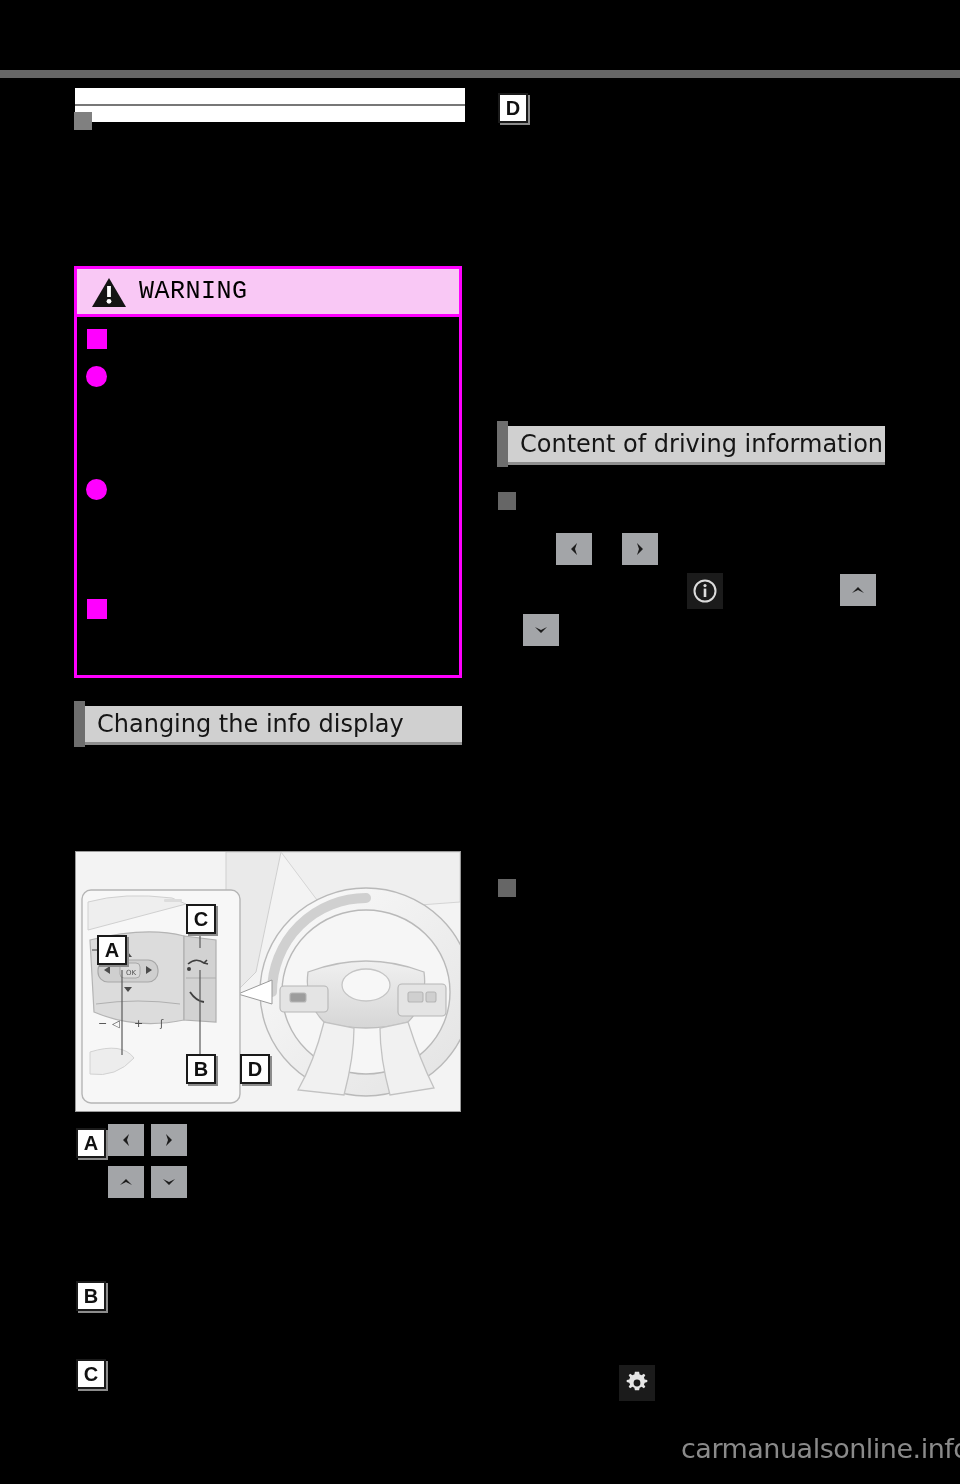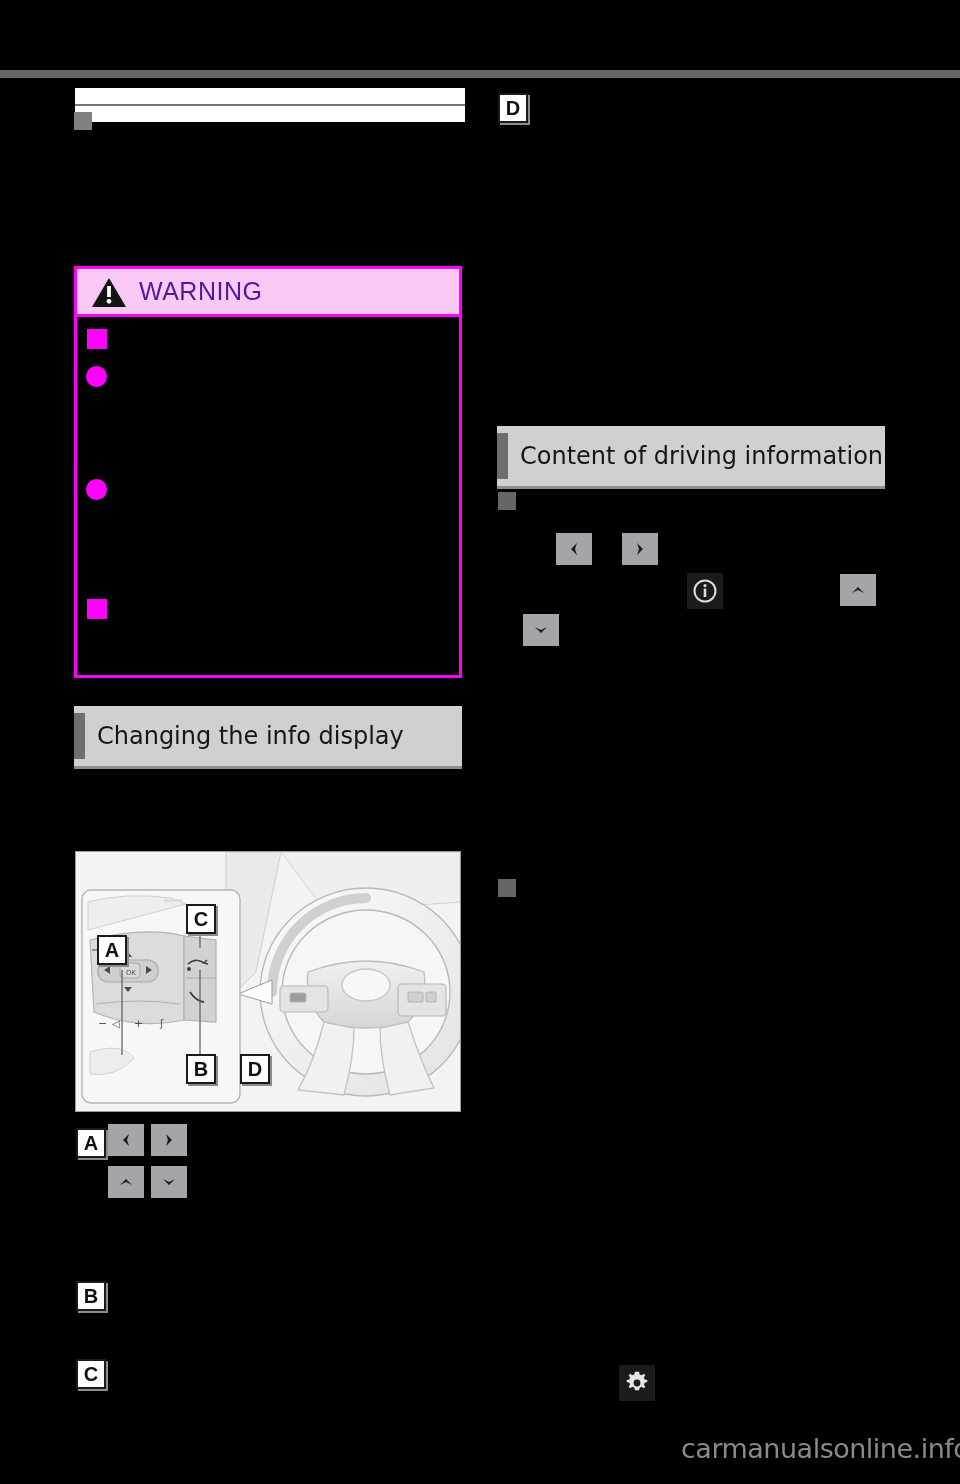--- a/index.html
+++ b/index.html
@@ -94,23 +94,23 @@
     box-sizing: border-box;
   }
   .warning-tri {
     width: 36px;
     height: 32px;
     flex: 0 0 auto;
     margin-right: 12px;
   }
   .warning-title {
     font-size: 25px;
-    color: #4c1d95;
+    color: #000000;
     letter-spacing: 0.5px;
-    font-family: Liberation Sans, sans-serif;
+    font-family: Liberation Mono, monospace;
   }
   .warning-body {
     position: relative;
     height: 358px;
   }
   .bullet-sq {
     position: absolute;
     width: 20px;
     height: 20px;
     background: #ff00ff;
@@ -119,21 +119,21 @@
     position: absolute;
     width: 21px;
     height: 21px;
     border-radius: 50%;
     background: #ff00ff;
   }
 
   
   .heading {
     position: absolute;
-    height: 60px;
+    height: 36px;
     background: #d0d0d0;
     display: flex;
     align-items: center;
     box-shadow: 0 3px 0 0 #8e8e8e;
   }
   .heading .tab {
     width: 11px;
     height: 46px;
     background: #6e6e6e;
     flex: 0 0 auto;

